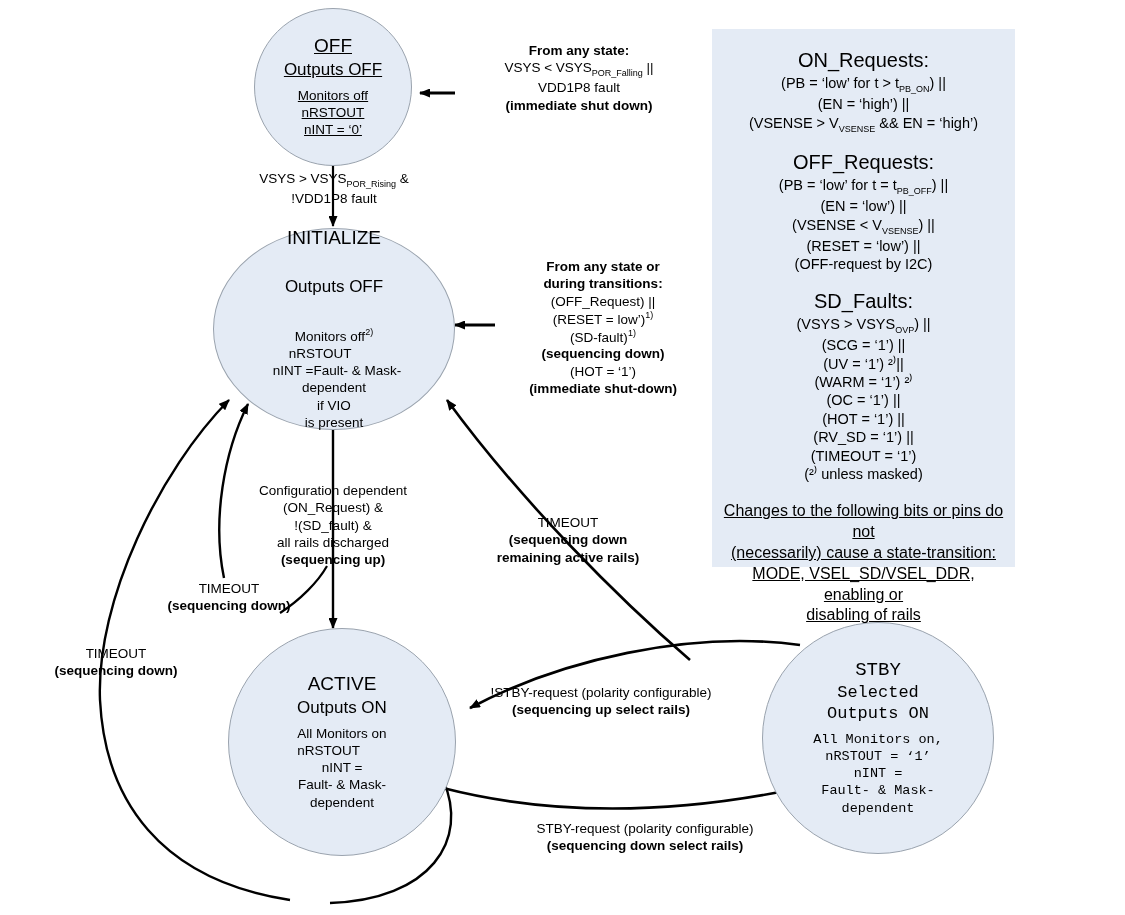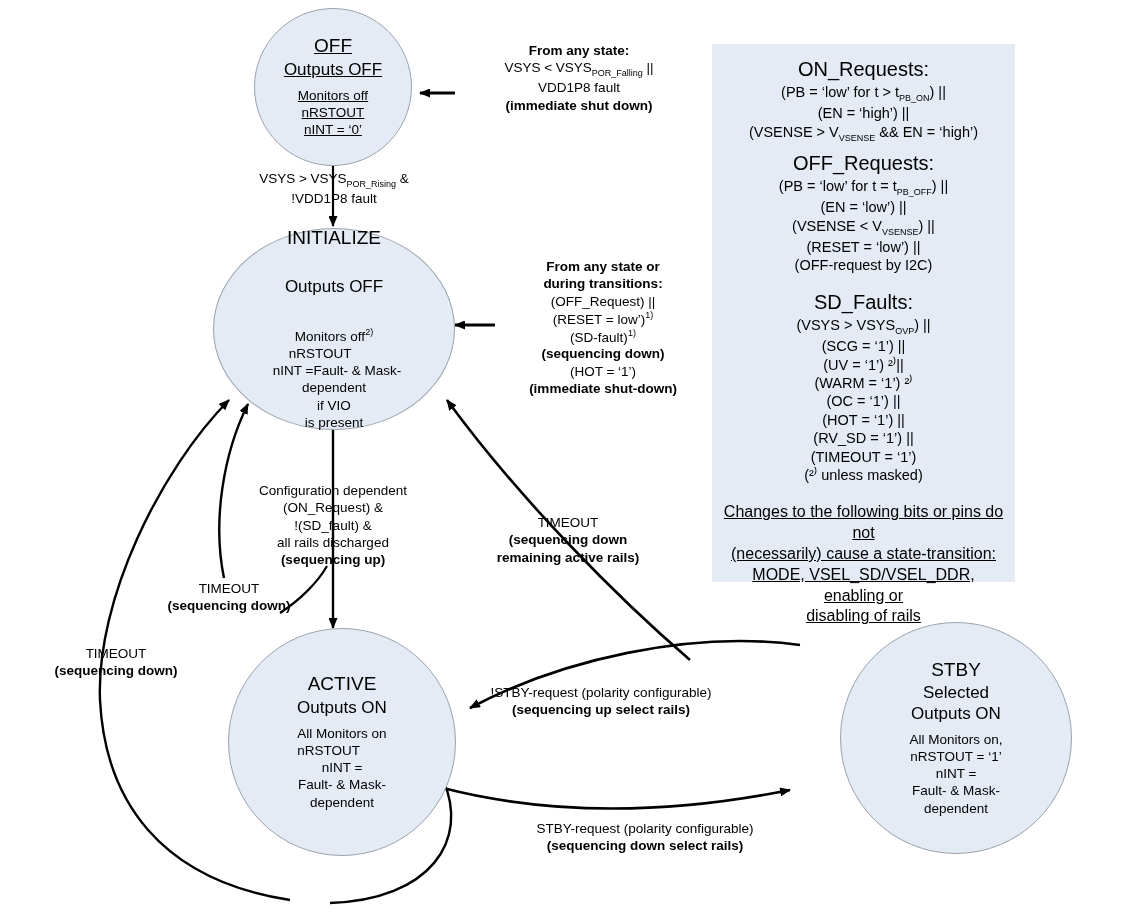--- a/index.html
+++ b/index.html
@@ -146,21 +146,21 @@
     <div class="s-sub">Outputs ON</div>
     <div class="s-body">
       <div style="text-align:left;">All Monitors on</div>
       <div style="text-align:left;">nRSTOUT</div>
       <div>nINT =</div>
       <div>Fault- &amp; Mask-</div>
       <div>dependent</div>
     </div>
   </div>
 
-  <div class="state" style="left:840px; top:622px; width:232px; height:232px;">
+  <div class="state" style="left:762px; top:622px; width:232px; height:232px;font-family:Liberation Mono, monospace;">
     <div class="s-title">STBY</div>
     <div class="s-sub" style="margin-bottom:0;">Selected</div>
     <div class="s-sub">Outputs ON</div>
     <div class="s-body">
       <div>All Monitors on,</div>
       <div>nRSTOUT = ‘1’</div>
       <div>nINT =</div>
       <div>Fault- &amp; Mask-</div>
       <div>dependent</div>
     </div>
@@ -224,34 +224,34 @@
   <div class="lbl" style="left:436px; top:652px; width:330px; text-align:center;margin-top:32px;">
     <div>!STBY-request (polarity configurable)</div>
     <div><b>(sequencing up select rails)</b></div>
   </div>
 
   <div class="lbl" style="left:492px; top:820px; width:306px; text-align:center;">
     <div>STBY-request (polarity configurable)</div>
     <div><b>(sequencing down select rails)</b></div>
   </div>
 
-  <div class="infobox" style="left:712px; top:44px; width:303px; height:538px; padding:8px 8px;">
+  <div class="infobox" style="left:712px; top:29px; width:303px; height:538px; padding:14px 8px;">
 
     <div class="ib-head">ON_Requests:</div>
     <div class="ib-line">
       <span>(PB = ‘low’ for t &gt; t</span><span class="sub">PB_ON</span><span>) ||</span>
     </div>
     <div class="ib-line">
       <span>(EN = ‘high’) ||</span>
     </div>
     <div class="ib-line">
       <span>(VSENSE &gt; V</span><span class="sub">VSENSE</span><span> &amp;&amp; EN = ‘high’)</span>
     </div>
 
-    <div class="ib-head" style="margin-top:8px;">OFF_Requests:</div>
+    <div class="ib-head" style="margin-top:16px;">OFF_Requests:</div>
     <div class="ib-line">
       <span>(PB = ‘low’ for t = t</span><span class="sub">PB_OFF</span><span>) ||</span>
     </div>
     <div class="ib-line">
       <span>(EN = ‘low’) ||</span>
     </div>
     <div class="ib-line">
       <span>(VSENSE &lt; V</span><span class="sub">VSENSE</span><span>) ||</span>
     </div>
     <div class="ib-line">

